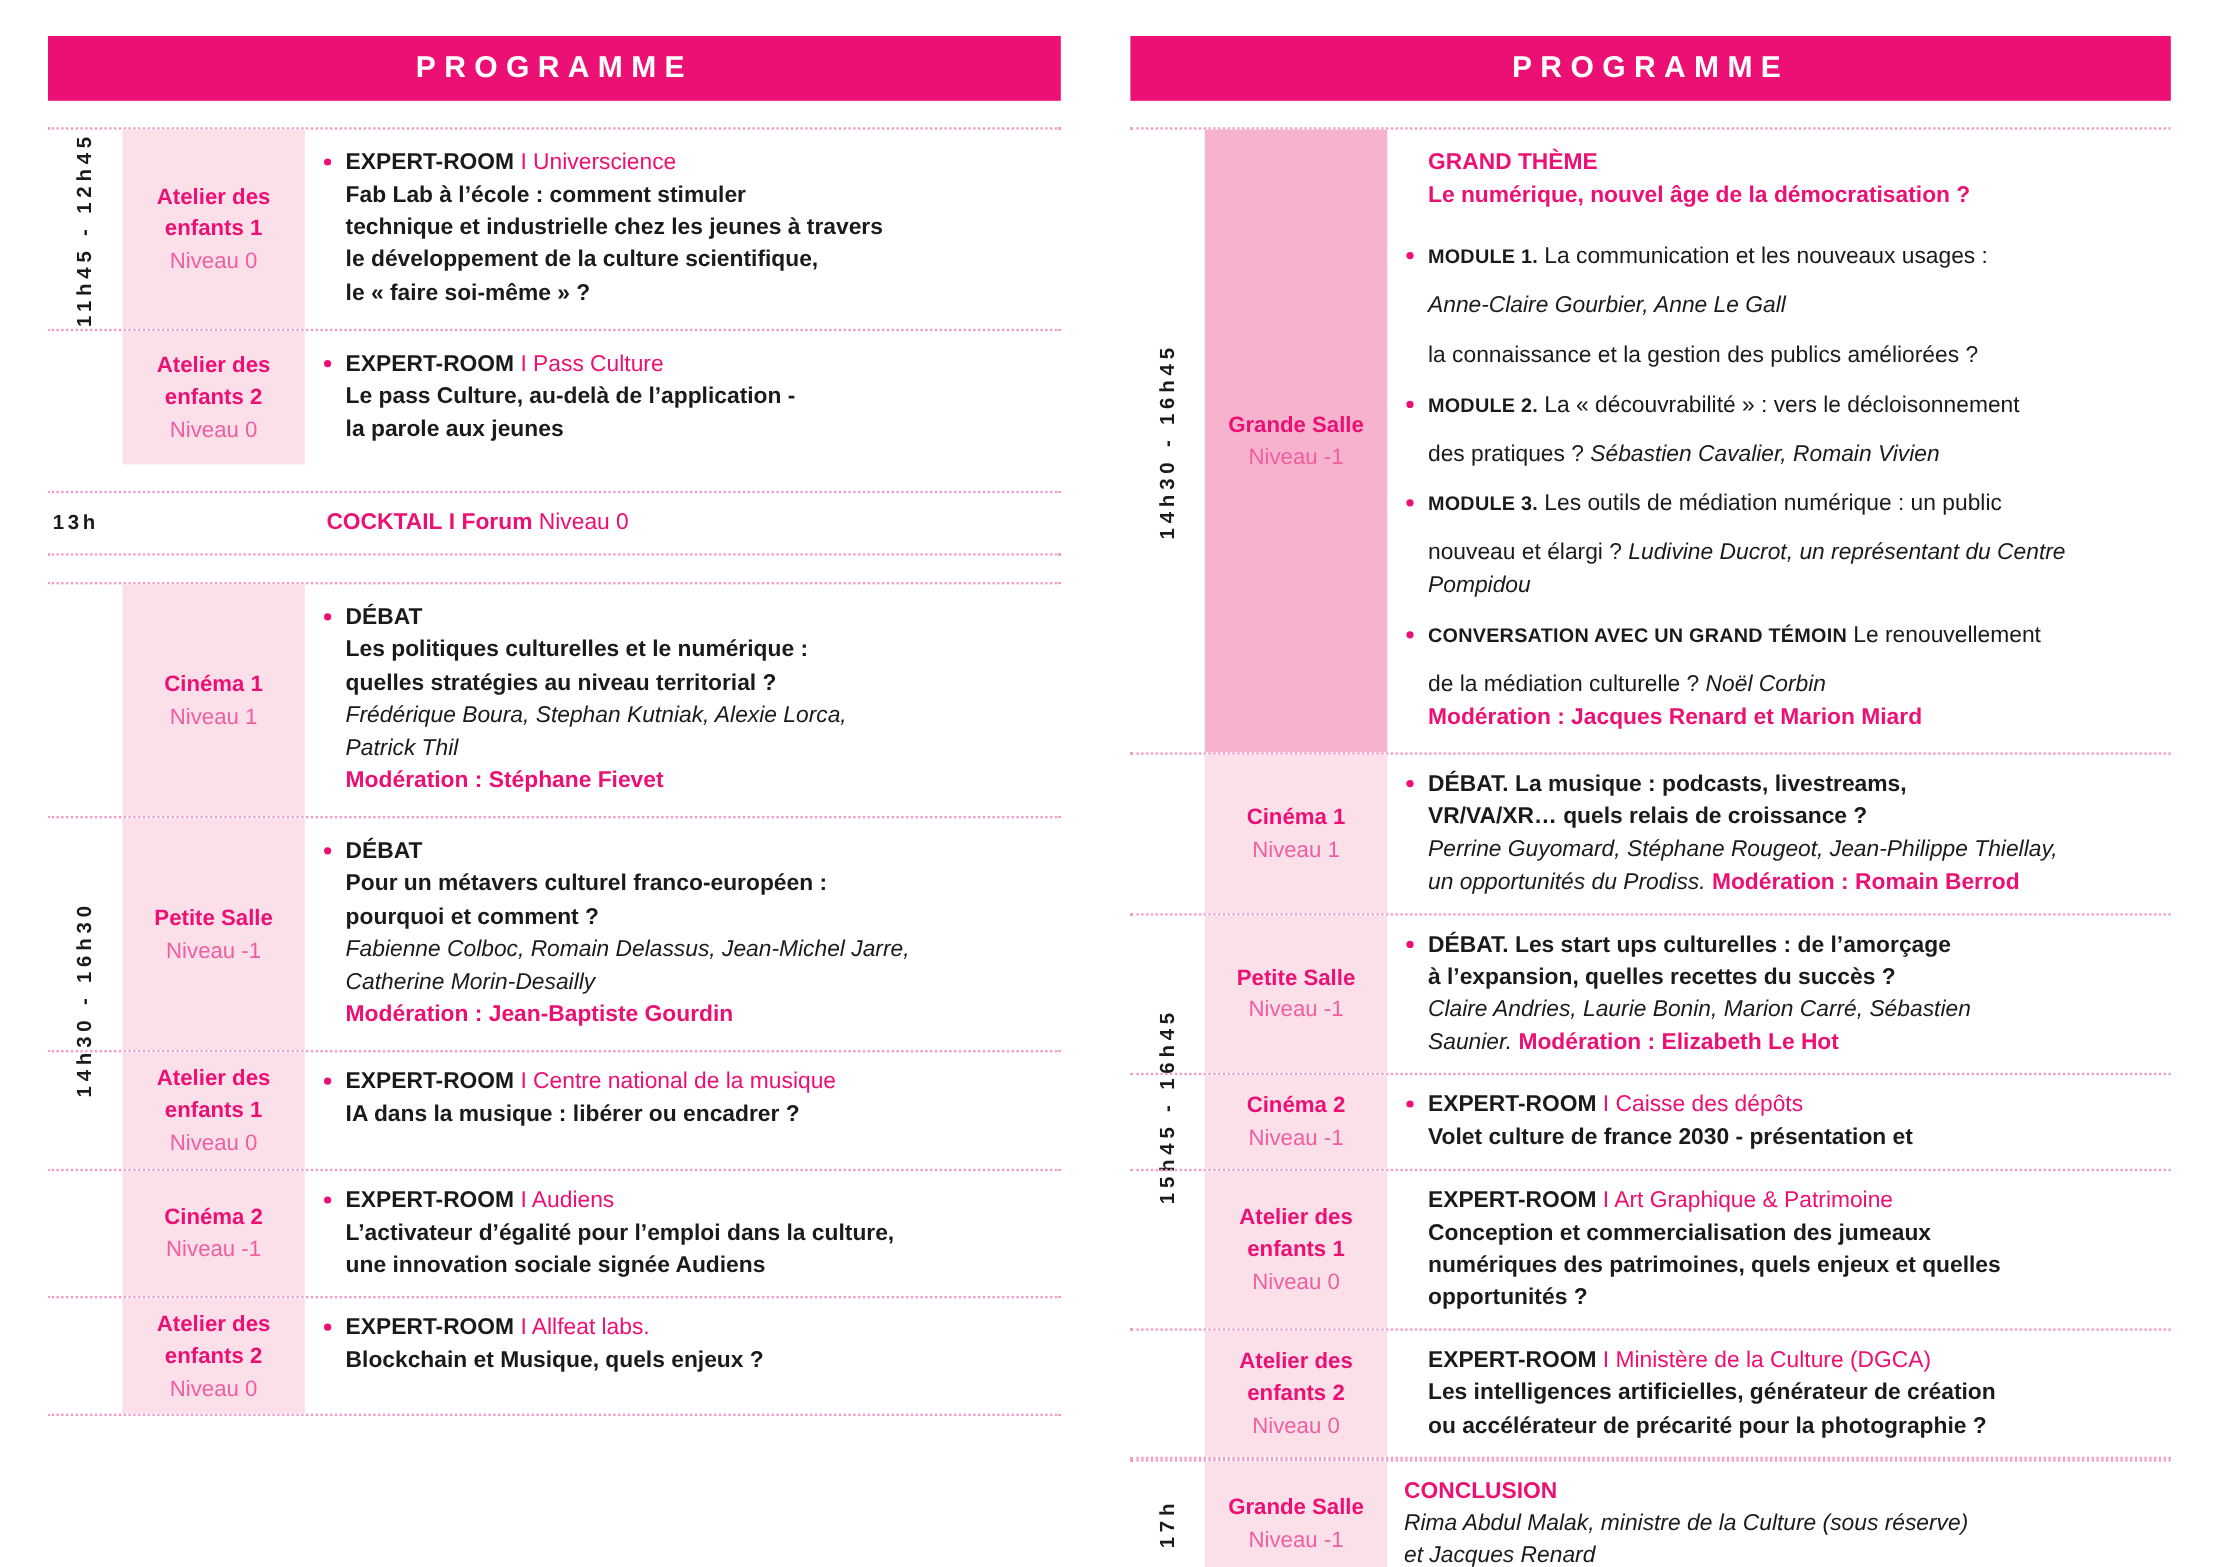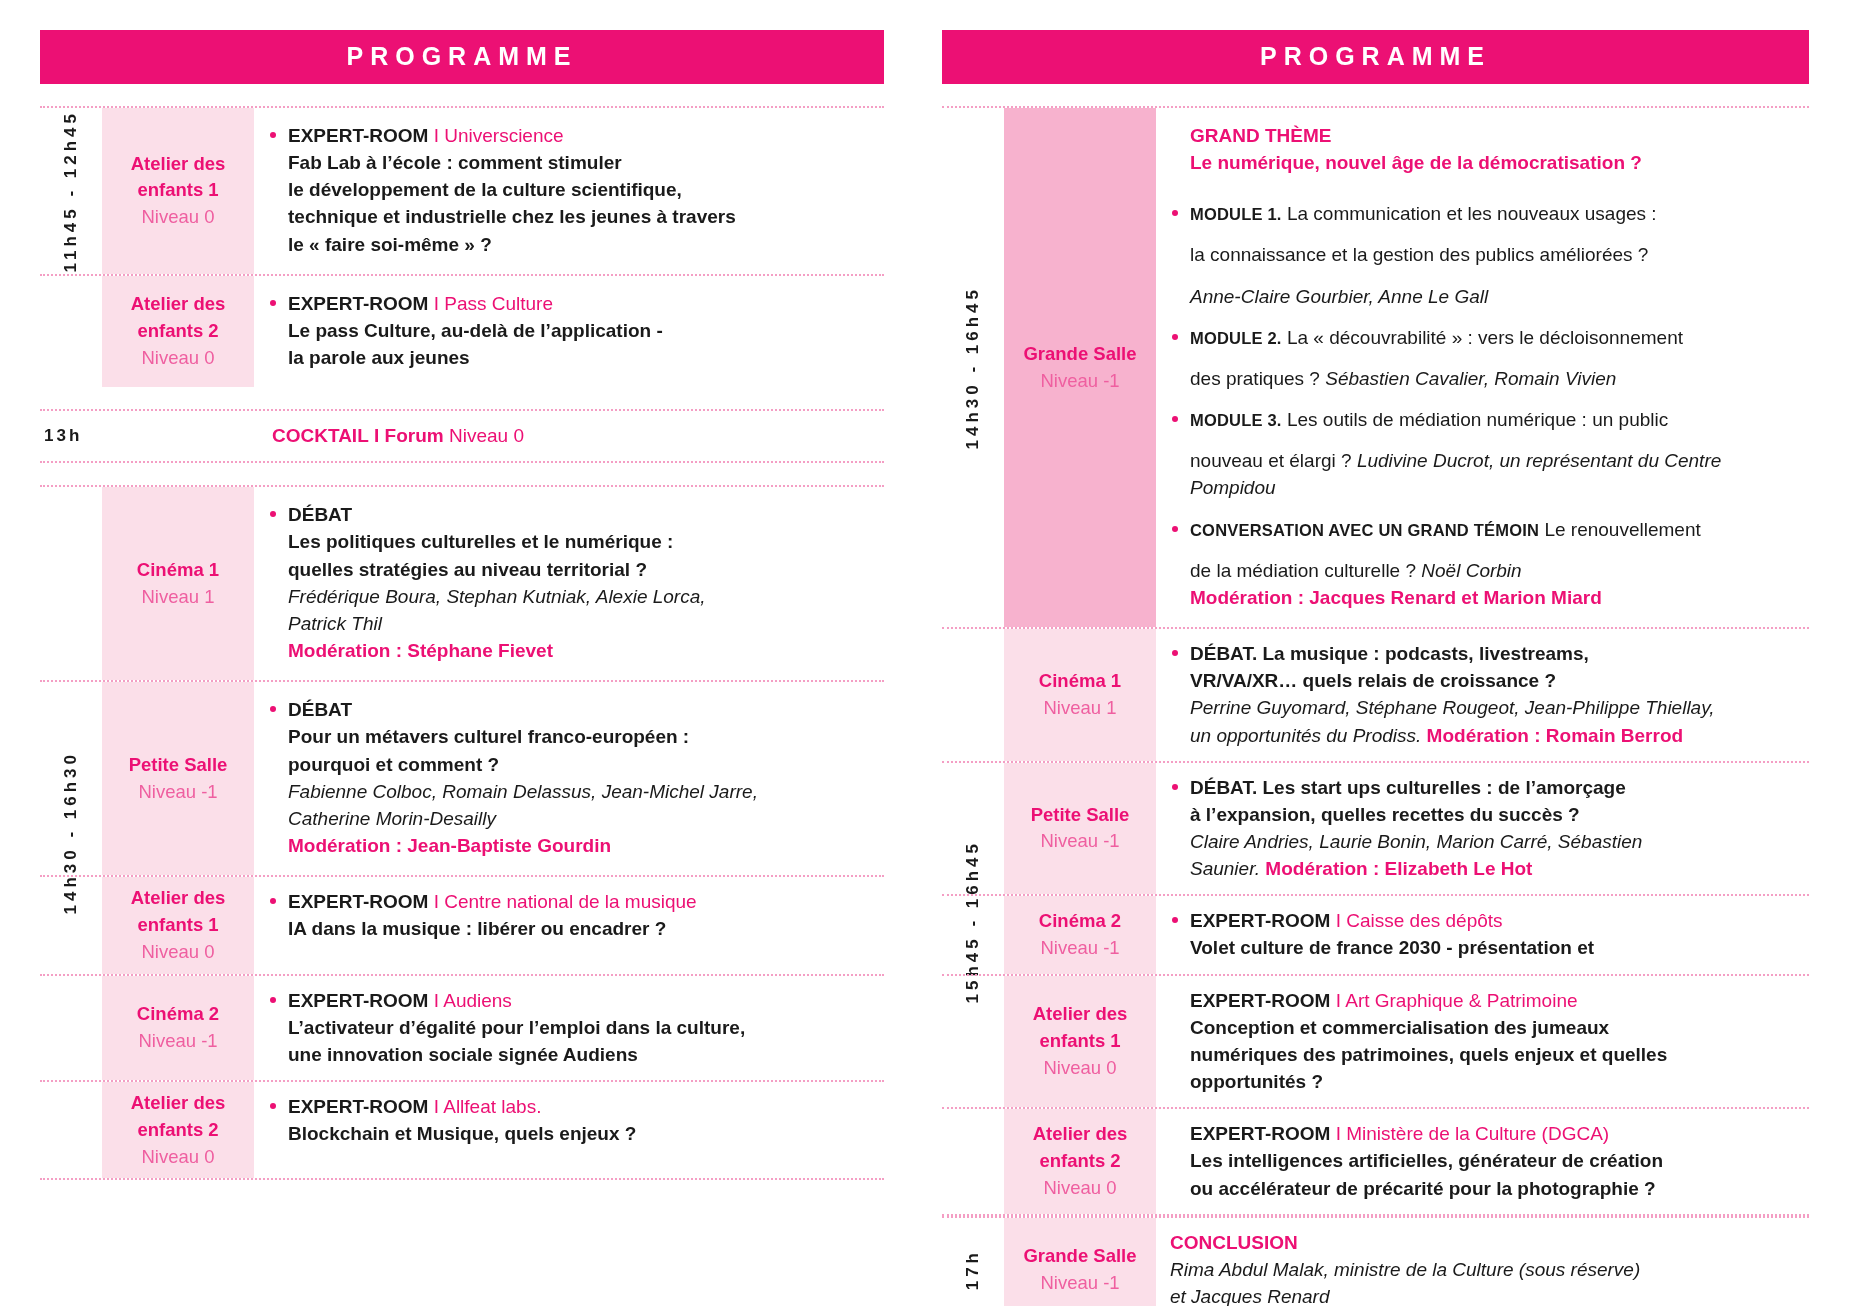--- a/index.html
+++ b/index.html
@@ -122,22 +122,22 @@
         <span class="room-level">Niveau 0</span>
       </div>
       <div class="body-cell">
         <div class="bullet-item">
           <div class="line">
             <span class="b">EXPERT-ROOM</span>
             <span class="pink">I</span>
             <span class="pink">Universcience</span>
           </div>
           <div class="line b">Fab Lab à l’école : comment stimuler</div>
+          <div class="line b">technique et industrielle chez les jeunes à travers</div>
           <div class="line b">le développement de la culture scientifique,</div>
-          <div class="line b">technique et industrielle chez les jeunes à travers</div>
           <div class="line b">le « faire soi-même » ?</div>
         </div>
       </div>
     </div>
 
     <div class="row">
       <div style="width:62px;flex:0 0 62px;"></div>
       <div class="room-cell">
         <span class="room-name">Atelier des</span>
         <span class="room-name">enfants 2</span>
@@ -291,24 +291,24 @@
           <div class="line pinkb">GRAND THÈME</div>
           <div class="line pinkb">Le numérique, nouvel âge de la démocratisation ?</div>
         </div>
         <div style="height:10px;"></div>
 
         <div class="bullet-item">
           <div class="light">
             <span class="sm-caps">MODULE 1.</span>
             <span>La communication et les nouveaux usages :</span>
           </div>
+          <div class="light it">Anne-Claire Gourbier, Anne Le Gall</div>
           <div class="light">
             <span>la connaissance et la gestion des publics améliorées ?</span>
           </div>
-          <div class="light it">Anne-Claire Gourbier, Anne Le Gall</div>
         </div>
 
         <div class="bullet-item">
           <div class="light">
             <span class="sm-caps">MODULE 2.</span>
             <span>La « découvrabilité » : vers le décloisonnement</span>
           </div>
           <div class="light">
             <span>des pratiques ?</span>
             <span class="it">Sébastien Cavalier, Romain Vivien</span>

